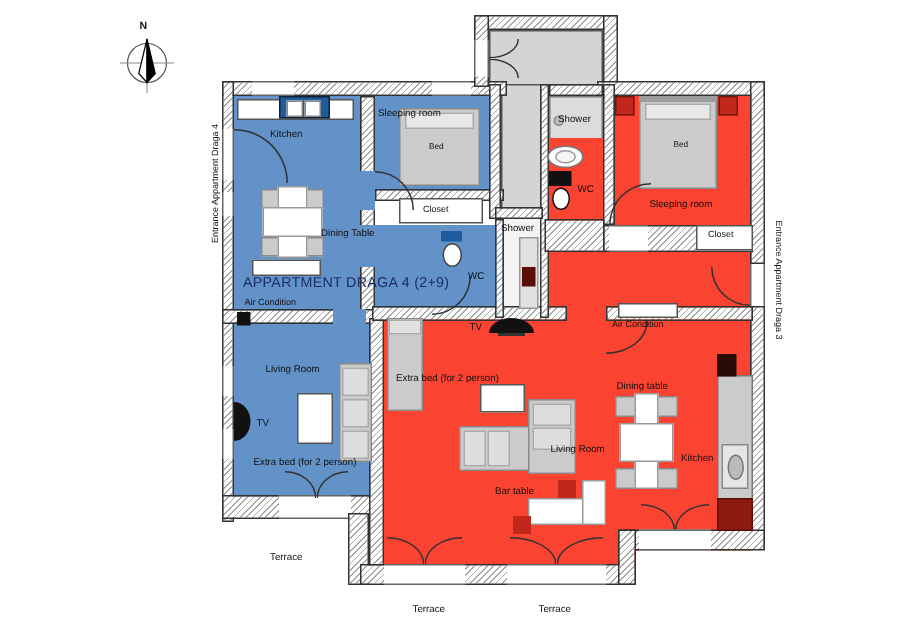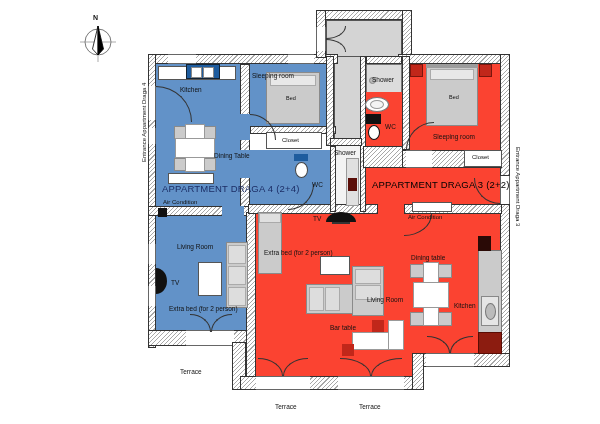--- a/index.html
+++ b/index.html
@@ -189,33 +189,32 @@
   <div class="vlbl" style="left:141px;top:162px;transform:rotate(-90deg);">Entrance Appartment Draga 4</div>
   <div class="vlbl" style="left:521px;top:147px;transform:rotate(90deg);">Entrance Appartment Draga 3</div>
 
   <div class="lbl" style="left:180px;top:86px;">Kitchen</div>
   <div class="lbl" style="left:252px;top:72px;">Sleeping room</div>
   <div class="lbl lbl-sm" style="left:286px;top:95px;">Bed</div>
   <div class="lbl lbl-md" style="left:282px;top:137px;">Closet</div>
   <div class="lbl" style="left:214px;top:152px;">Dining Table</div>
   <div class="lbl" style="left:312px;top:181px;">WC</div>
   <div class="lbl" style="left:334px;top:149px;">Shower</div>
-  <div class="title" style="left:162px;top:184px;color:var(--title4_text);">APPARTMENT DRAGA 4 (2+4)</div>
+  <div class="title" style="left:162px;top:184px;color:var(--title4_text);">APPARTMENT DRAGA 4 (2+9)</div>
   <div class="lbl lbl-md" style="left:163px;top:199px;">Air Condition</div>
   <div class="lbl" style="left:177px;top:243px;">Living Room</div>
   <div class="lbl" style="left:171px;top:279px;">TV</div>
   <div class="lbl" style="left:169px;top:305px;">Extra bed (for 2 person)</div>
   <div class="lbl" style="left:180px;top:368px;">Terrace</div>
 
   <div class="lbl" style="left:372px;top:76px;">Shower</div>
   <div class="lbl" style="left:385px;top:123px;">WC</div>
   <div class="lbl lbl-sm" style="left:449px;top:94px;">Bed</div>
   <div class="lbl" style="left:433px;top:133px;">Sleeping room</div>
   <div class="lbl lbl-md" style="left:472px;top:154px;">Closet</div>
-  <div class="title" style="left:372px;top:180px;color:var(--title3_text);">APPARTMENT DRAGA 3 (2+2)</div>
   <div class="lbl" style="left:313px;top:215px;">TV</div>
   <div class="lbl lbl-md" style="left:408px;top:214px;">Air Condition</div>
   <div class="lbl" style="left:264px;top:249px;">Extra bed (for 2 person)</div>
   <div class="lbl" style="left:411px;top:254px;">Dining table</div>
   <div class="lbl" style="left:367px;top:296px;">Living Room</div>
   <div class="lbl" style="left:454px;top:302px;">Kitchen</div>
   <div class="lbl" style="left:330px;top:324px;">Bar table</div>
   <div class="lbl" style="left:275px;top:403px;">Terrace</div>
   <div class="lbl" style="left:359px;top:403px;">Terrace</div>
 

